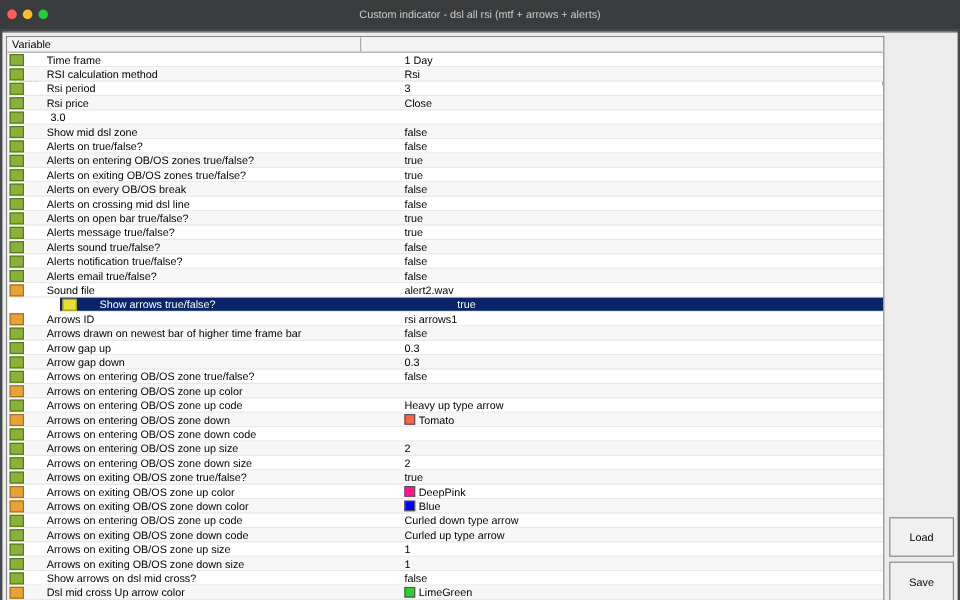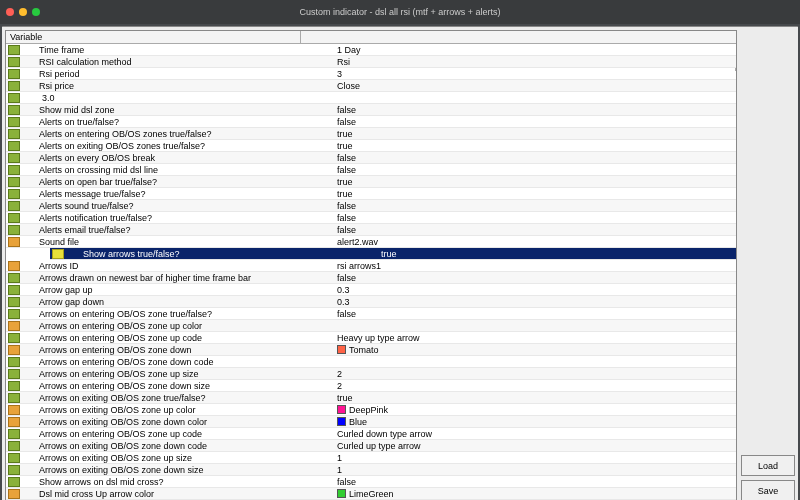--- a/index.html
+++ b/index.html
@@ -26,21 +26,21 @@
   .row:nth-child(even) { background: #f7f7f7; }
   .row.selected { background: #0a246a; color: #fff; margin-left: 44px; }
   .row .ic { width: 12px; height: 10px; margin: 0 2px; background: #8ab13a; border: 1px solid #5a7a1a; display:inline-block; }
   .row .ic.orange { background: #e8a23a; border-color:#a8721a; }
   .row .ic.yellow { background: #e8e03a; border-color:#a8a01a; }
   .row .var { width: 279px; padding-left: 1px; white-space: nowrap; overflow: hidden; }
   .row .val { flex: 1; padding-left: 4px; white-space: nowrap; overflow: hidden; display:flex; align-items:center; gap:3px; }
   .swatch { width:9px; height:9px; border:1px solid #555; display:inline-block; }
   .buttons { display: flex; flex-direction: column; gap: 2px; align-items: flex-end; margin-top: 2px; }
   .row-btns { display: flex; gap: 4px; }
-  .btn { width: 54px; height: 21px; background: #f0f0f0; border: 1px solid #888; font-size: 9px; display:flex; align-items:center; justify-content:center; cursor:default; }
+  .btn { width: 54px; height: 33px; background: #f0f0f0; border: 1px solid #888; font-size: 9px; display:flex; align-items:center; justify-content:center; cursor:default; }
   .grid-area { display:flex; flex:1; overflow:hidden; gap:4px; }
   .side-buttons { display:flex; flex-direction:column; justify-content:flex-end; gap:4px; padding-bottom:0; }
 </style>
 </head>
 <body>
 
 <div class="window">
   <div class="titlebar">
     <div class="traffic">
       <div class="dot red"></div>

